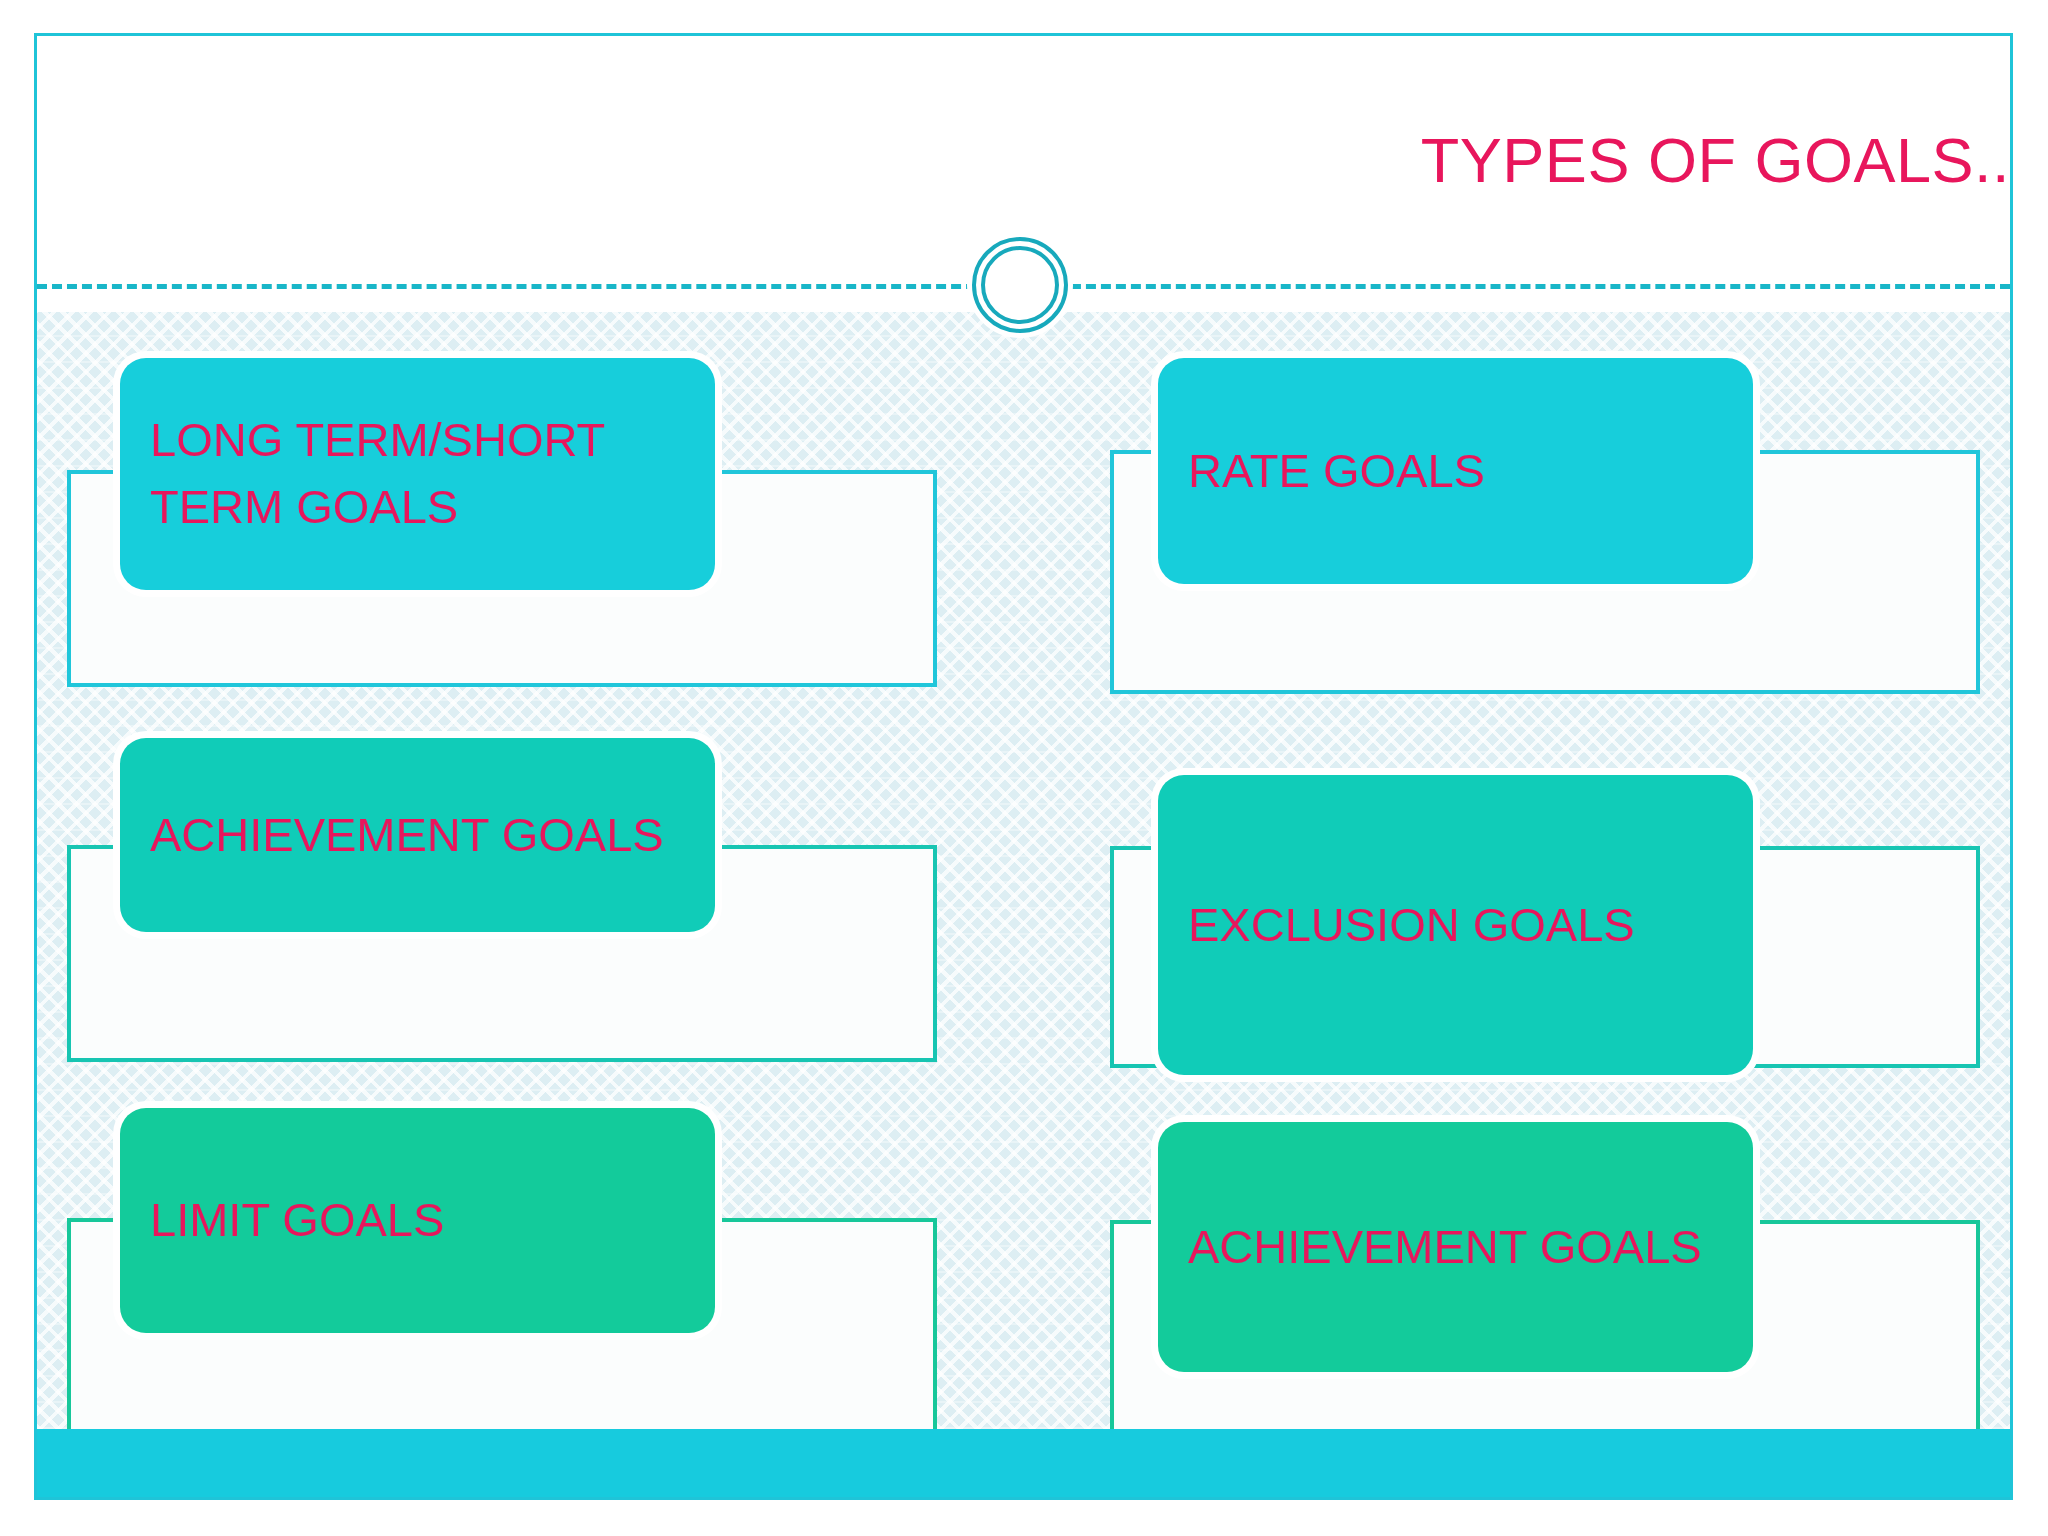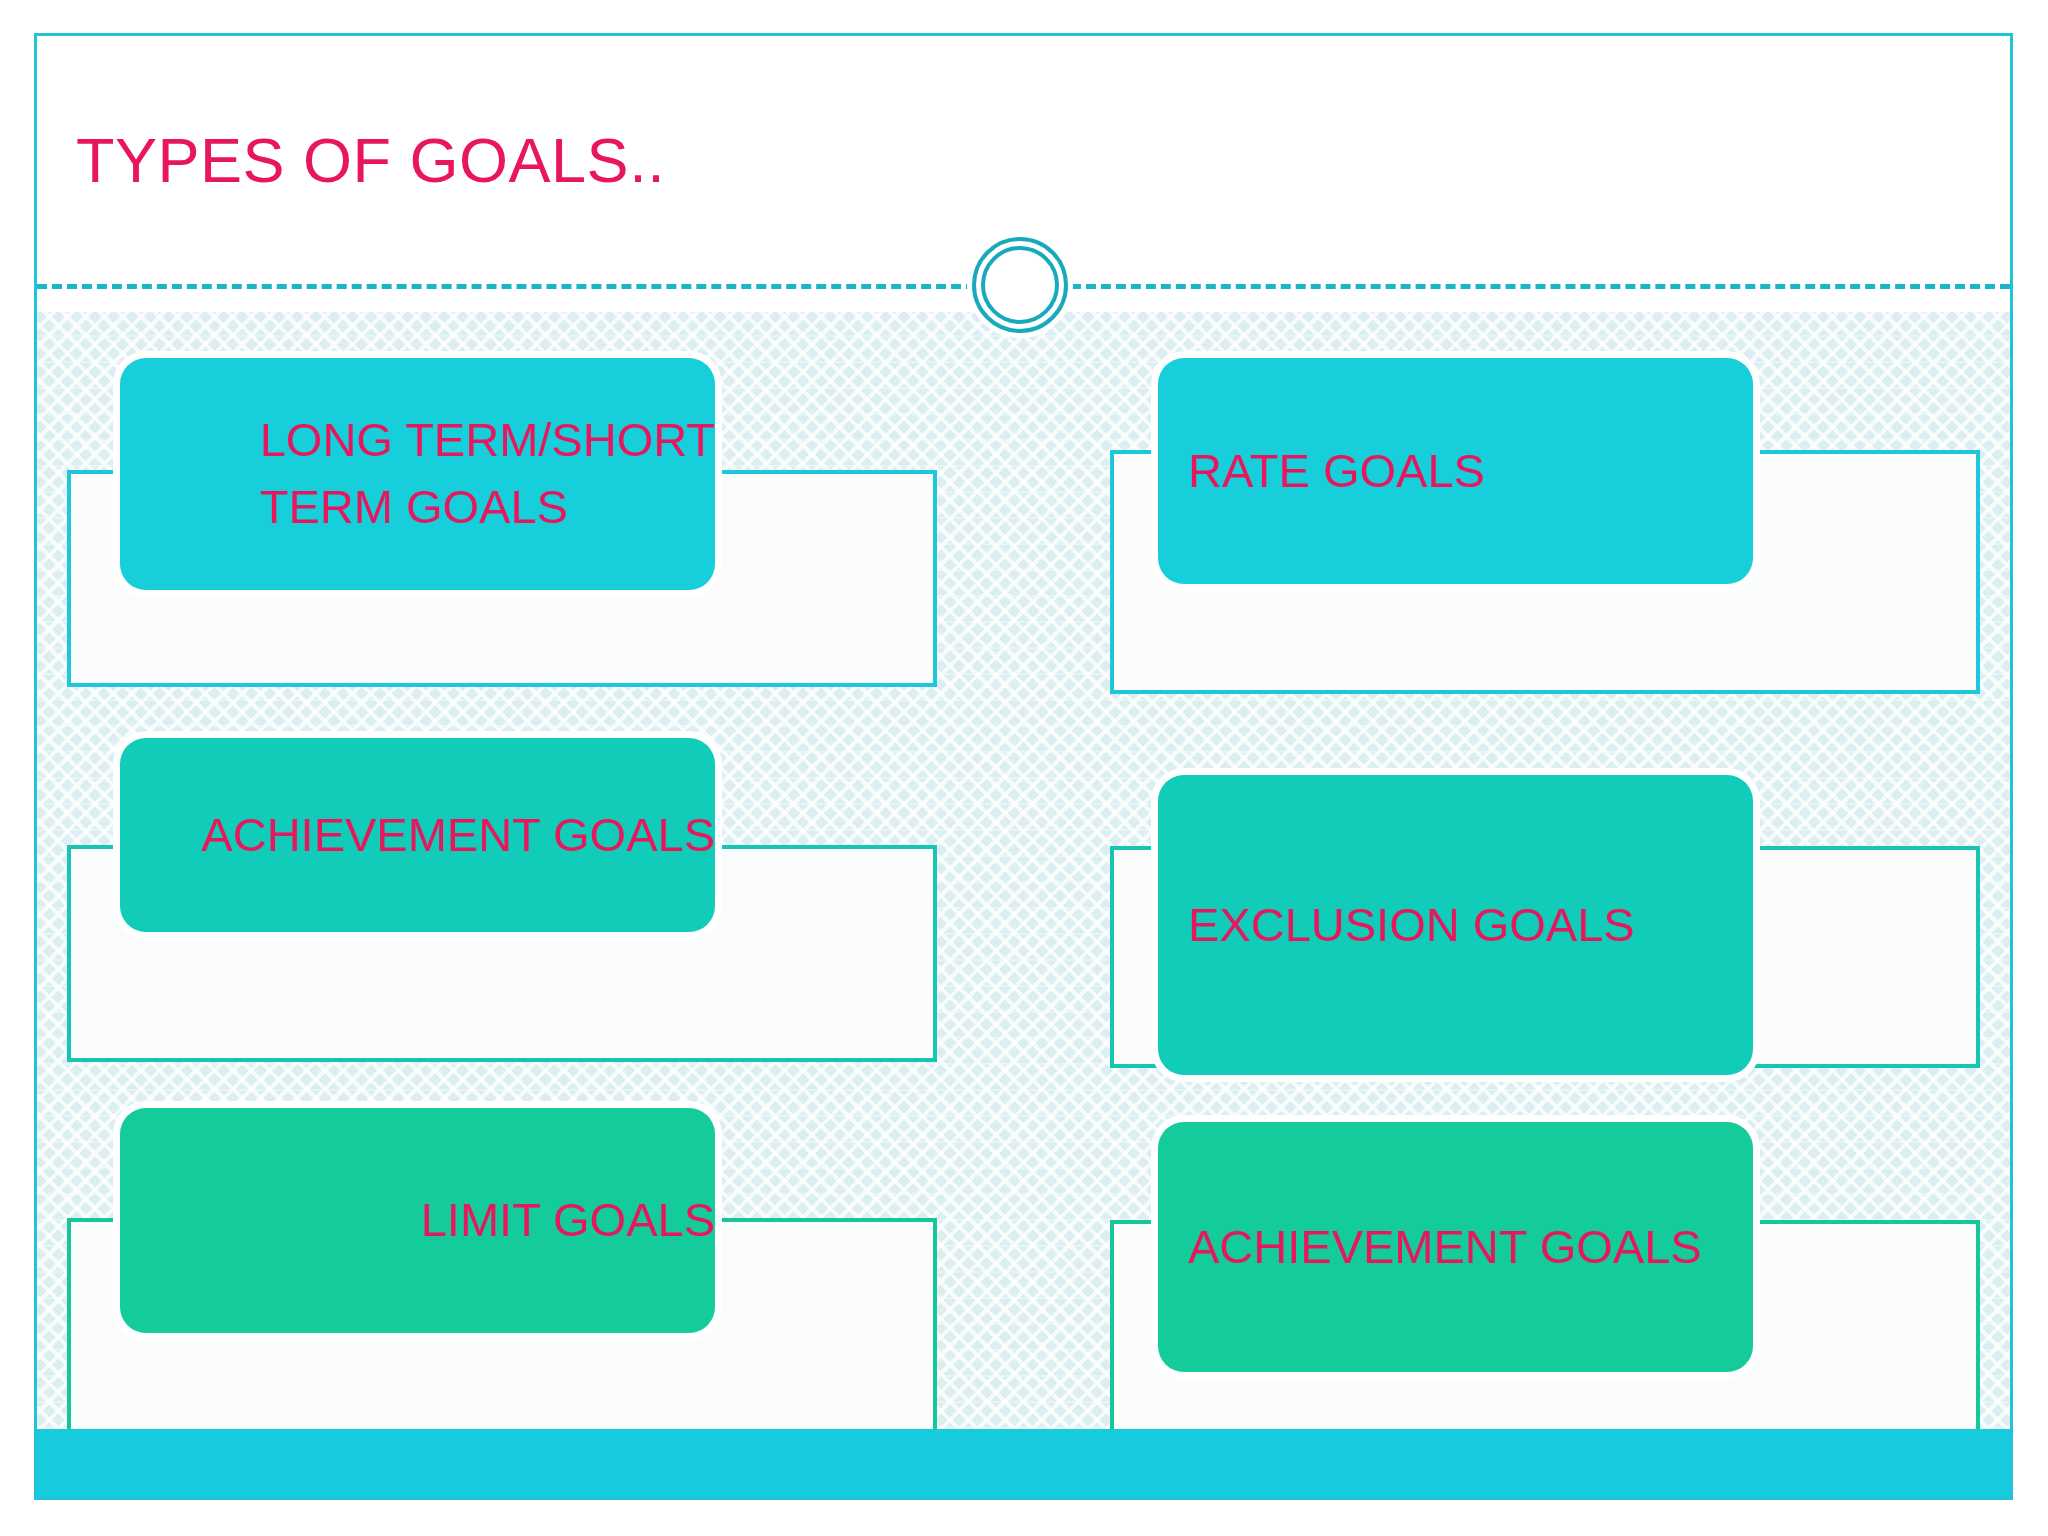--- a/index.html
+++ b/index.html
@@ -43,28 +43,27 @@
     top: 36px;
     width: 1973px;
     height: 249px;
     background: #ffffff;
   }
   #page-title {
     position: absolute;
     left: 0;
     top: 88px;
     width: 100%;
-    text-align: left;
+    text-align: right;
     color: #E8165C;
     font-size: 63px;
     font-weight: 400;
     letter-spacing: 0.5px;
     font-family: "Liberation Sans", sans-serif;
     white-space: nowrap;
-    margin-left: 39px;
   }
 
   
   #header-divider {
     position: absolute;
     left: 37px;
     top: 284px;
     width: 1973px;
     height: 0;
     border-top: 5px dashed #19B6C8;
@@ -154,21 +153,21 @@
     font-size: 47px;
     font-weight: 400;
     line-height: 1.42;
     padding: 0 0 0 30px;
     font-family: "Liberation Sans", sans-serif;
     white-space: pre-line;
   }
 
   
   .col-left .goal-backplate { left: 67px;  width: 870px; }
-  .col-left .goal-chip      { left: 120px; width: 595px; justify-content: flex-end; }
+  .col-left .goal-chip      { left: 120px; width: 595px; }
   
   .col-right .goal-backplate { left: 1110px; width: 870px; }
   .col-right .goal-chip      { left: 1158px; width: 595px; }
 </style>
 </head>
 <body>
 
 <div id="slide">
 
   <div id="body-area"></div>

